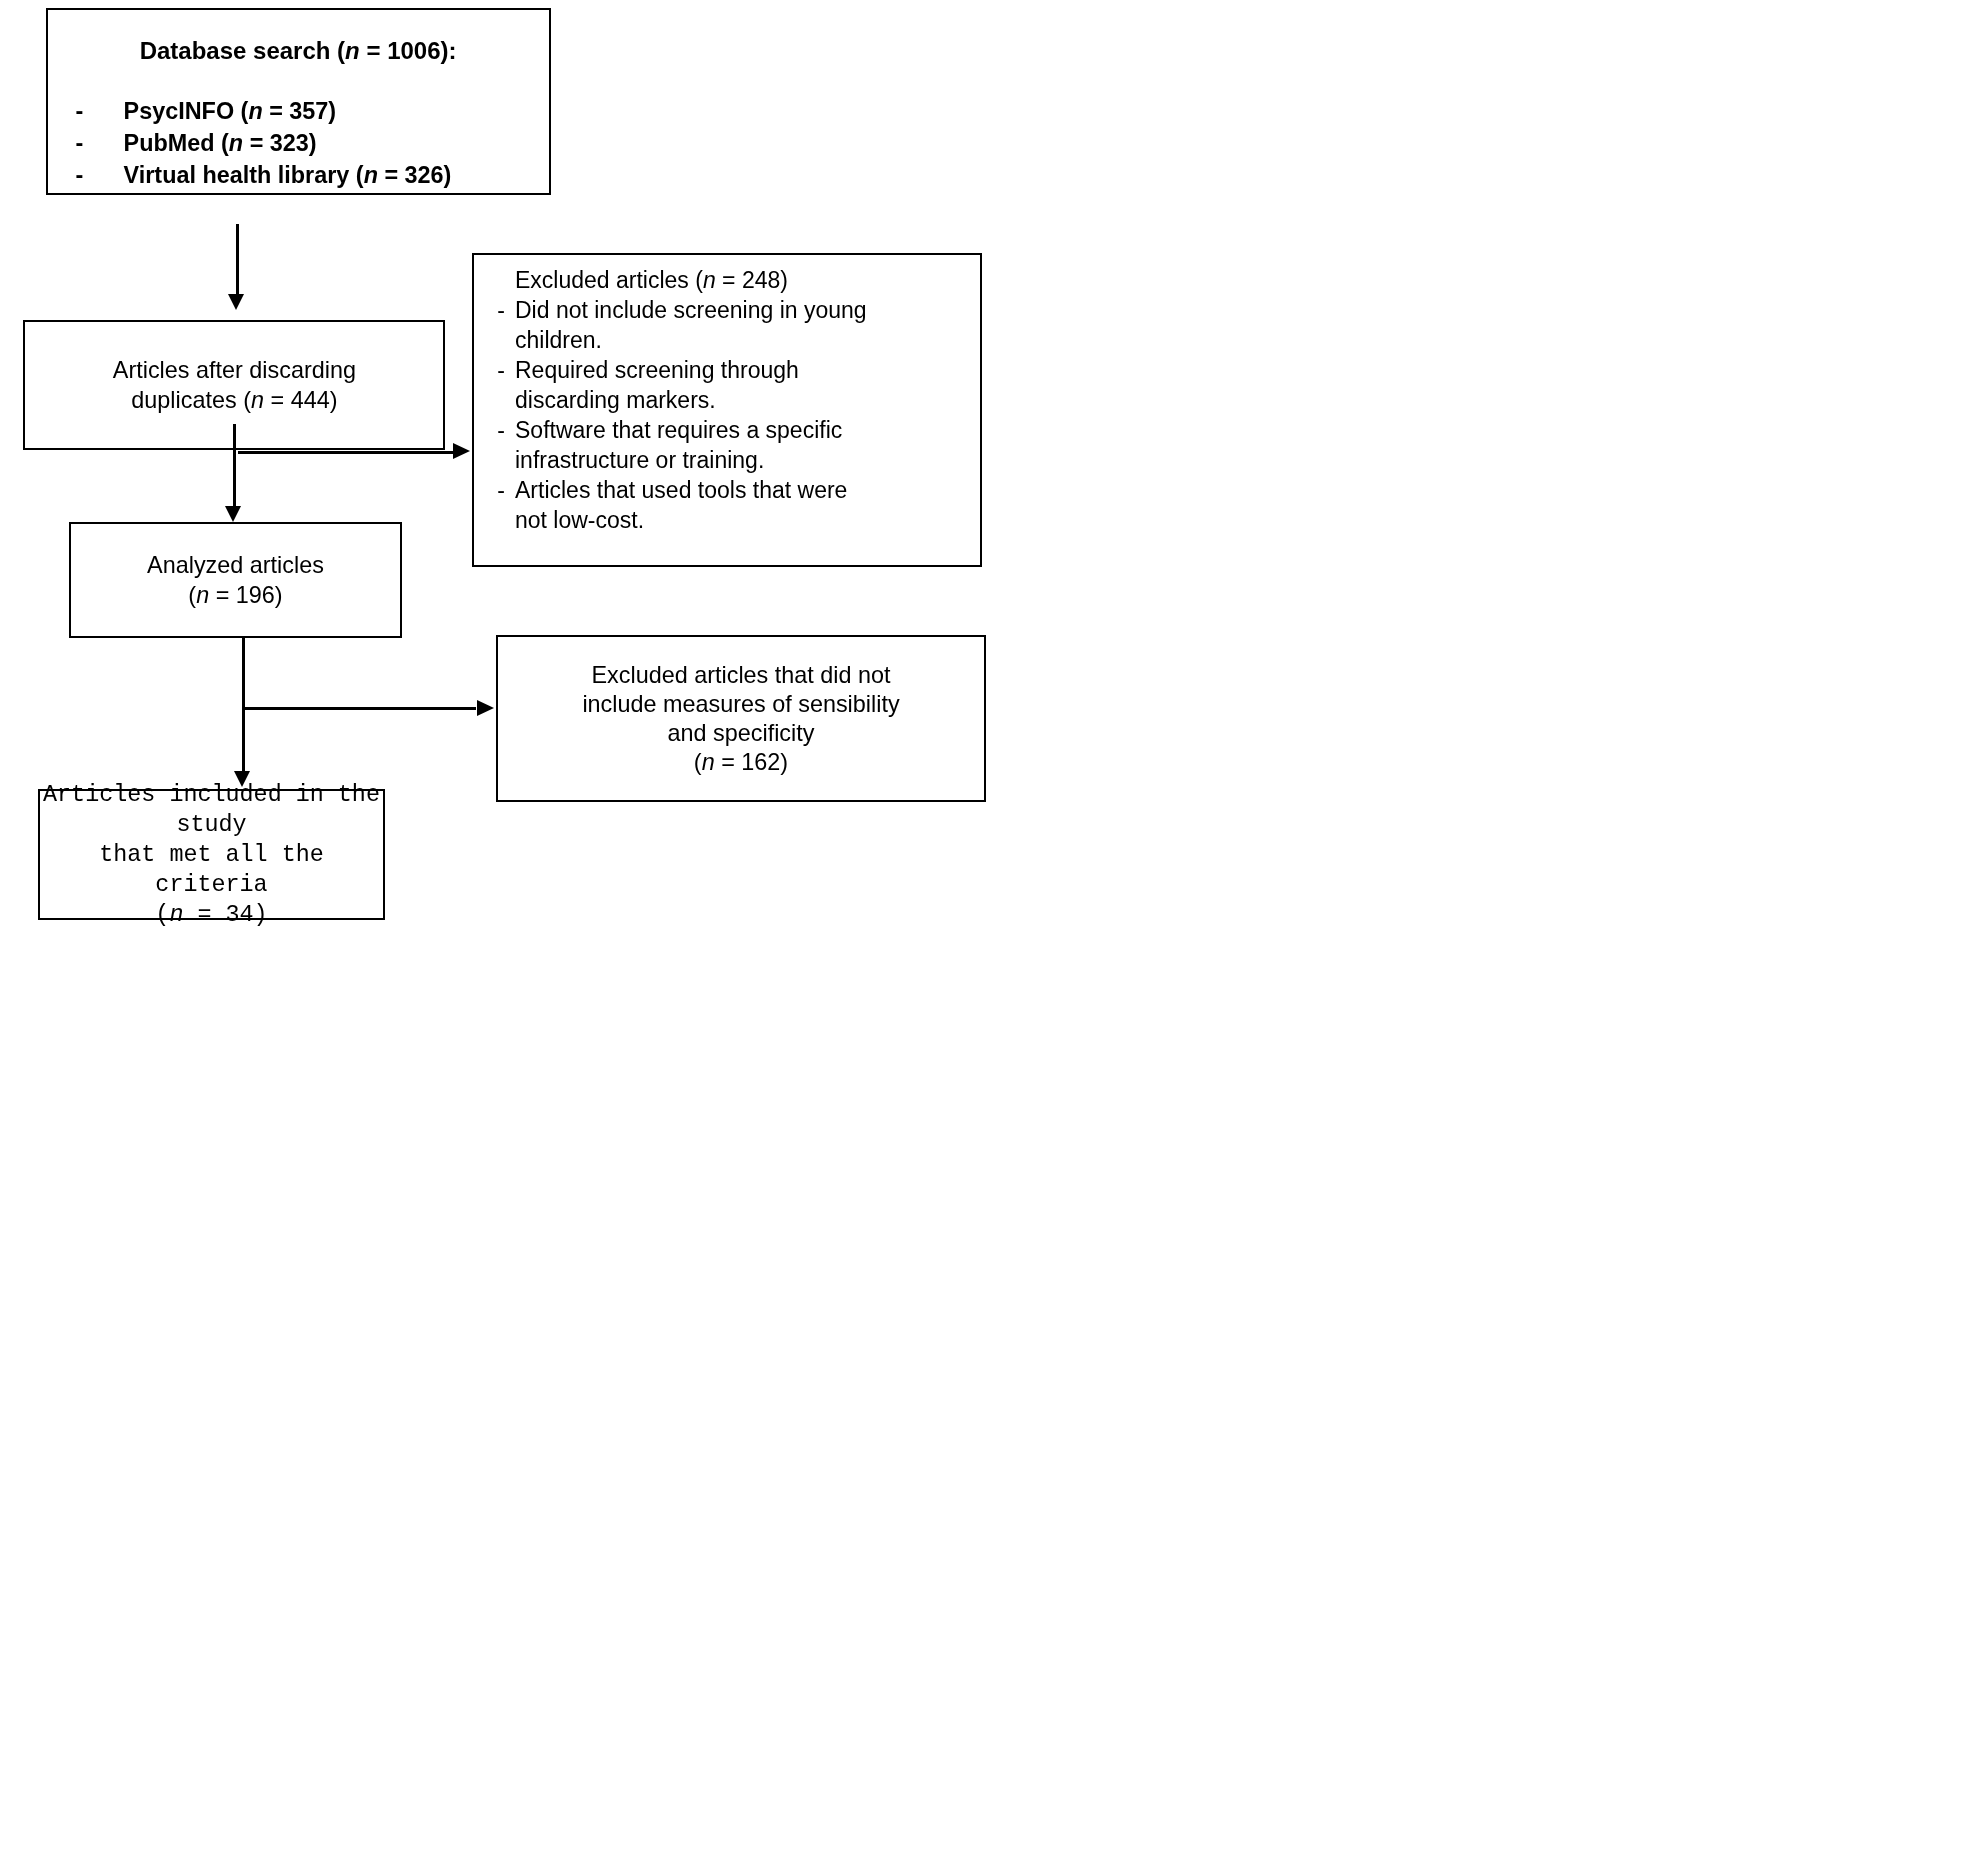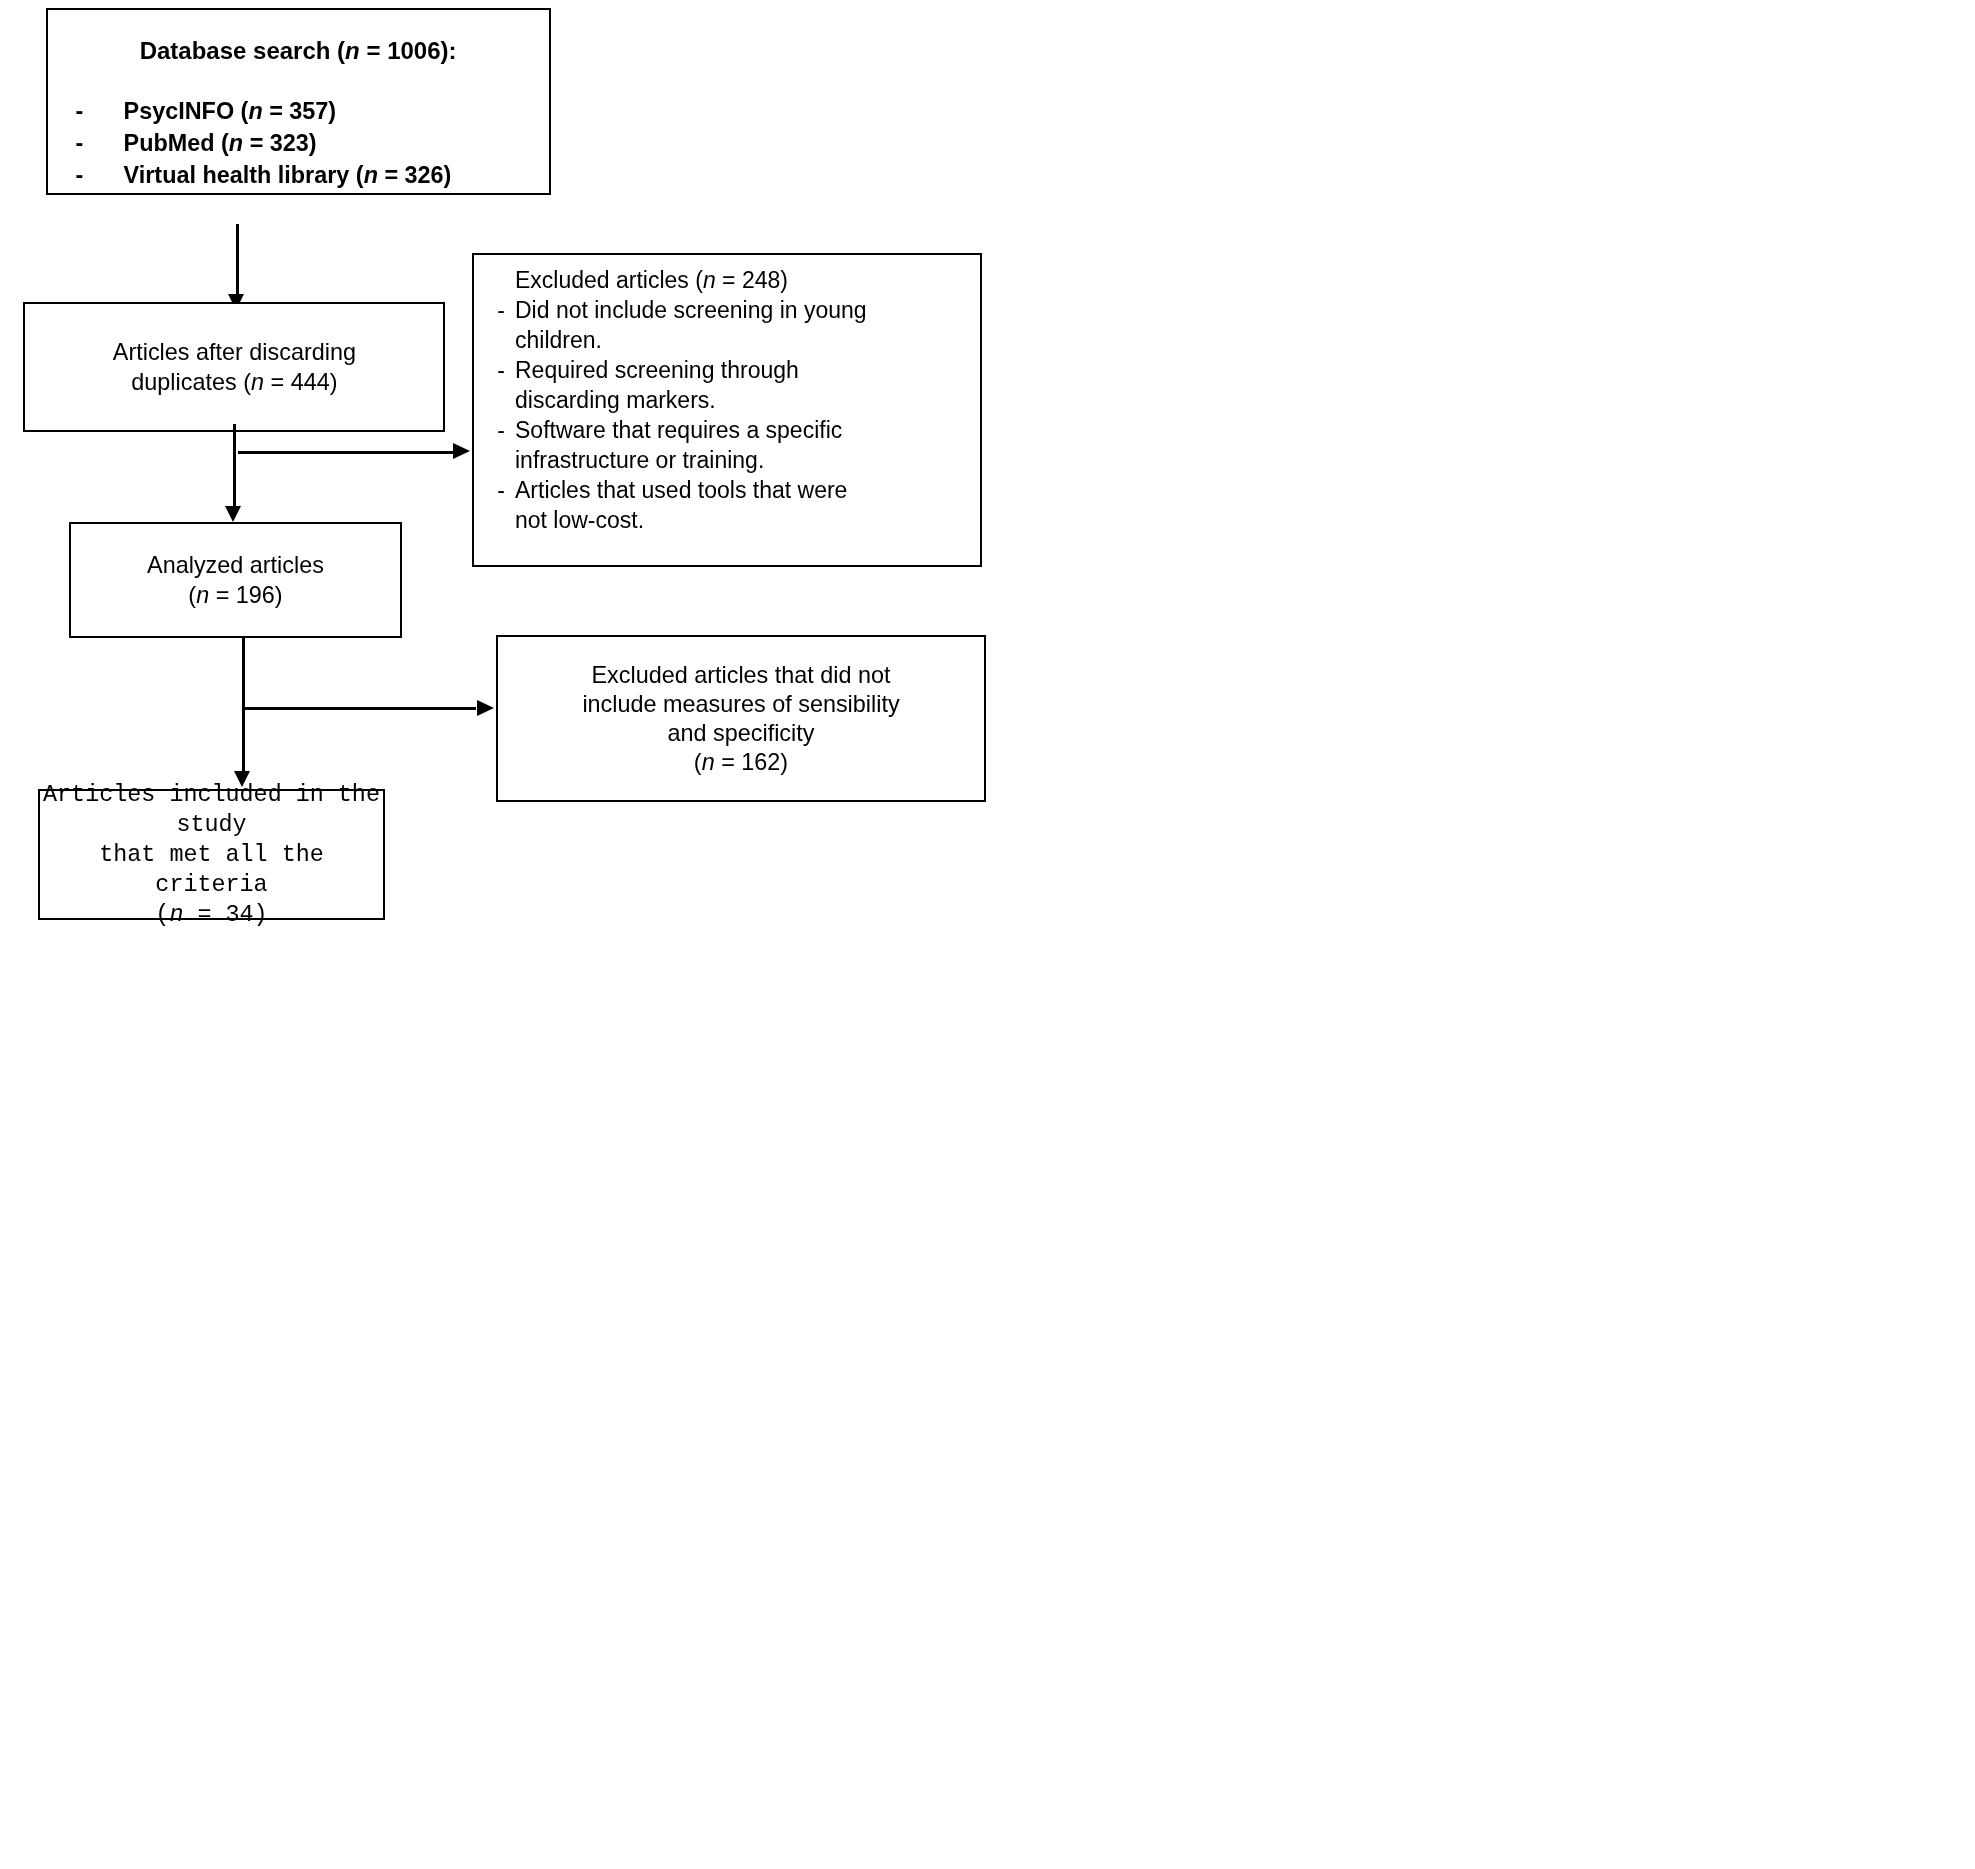--- a/index.html
+++ b/index.html
@@ -22,21 +22,21 @@
   i { font-style: italic; }
 
   
   .box-a { left: 12.6px; top: 7.6px; width: 505px; height: 187px; margin-left: 33px; }
   .a-title { margin-top: 26.5px; text-align: center; font-weight: bold; font-size: 24px; line-height: 29px; }
   .a-list { margin-top: 30px; }
   .a-item { padding-left: 76px; line-height: 32px; white-space: nowrap; font-weight: bold; }
   .a-dash { display: inline-block; width: 48px; margin-left: -48px; }
 
   
-  .box-b { left: 23.4px; top: 302px; width: 422px; height: 130px; }
+  .box-b { left: 23.4px; top: 320px; width: 422px; height: 130px; }
   
   .box-c { left: 69px; top: 522px; width: 333px; height: 116px; }
   
   .box-e { left: 496px; top: 635px; width: 490px; height: 167px; }
   
   .box-f { left: 38px; top: 789px; width: 347px; height: 131px; font-family: Liberation Mono, monospace; }
 
   .center-lines {
     display: flex; flex-direction: column; justify-content: center; align-items: center;
     width: 100%; height: 100%; text-align: center;

